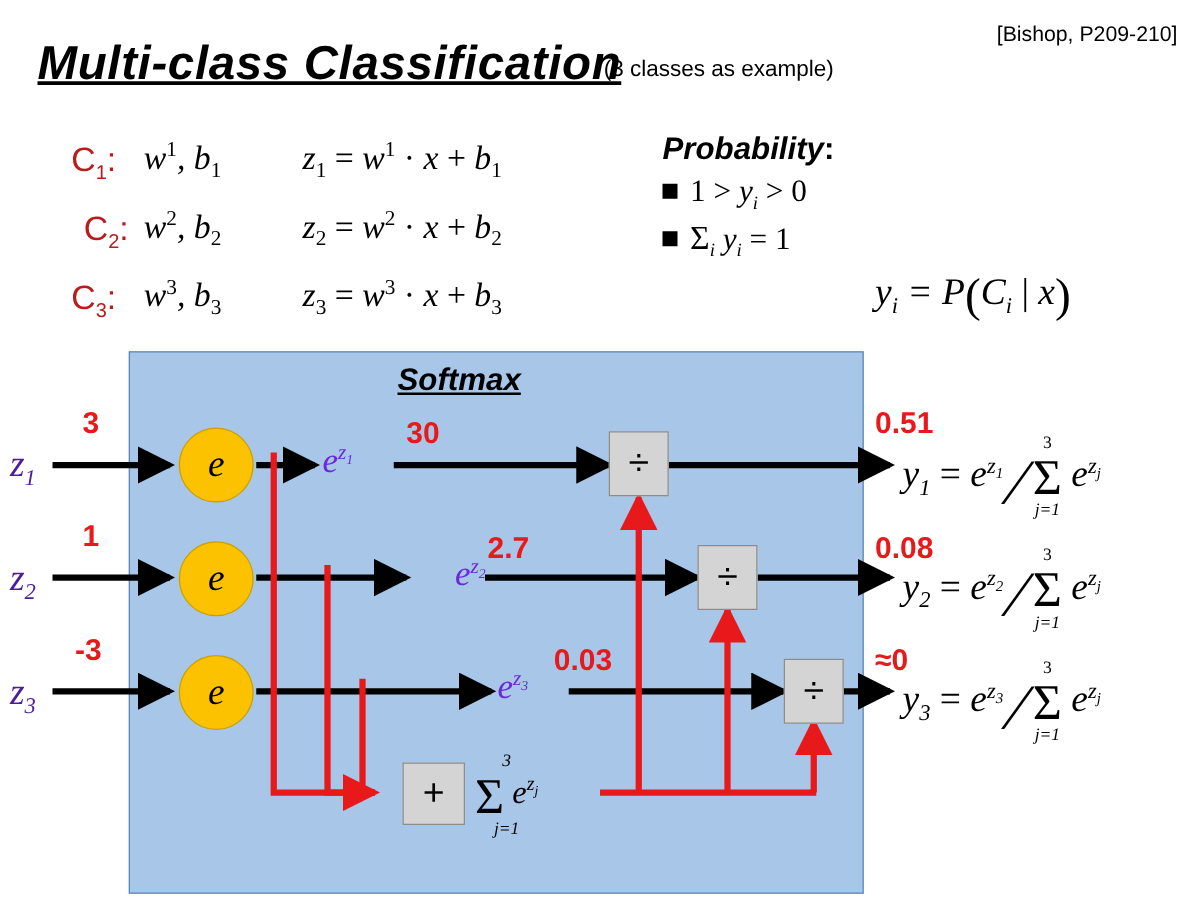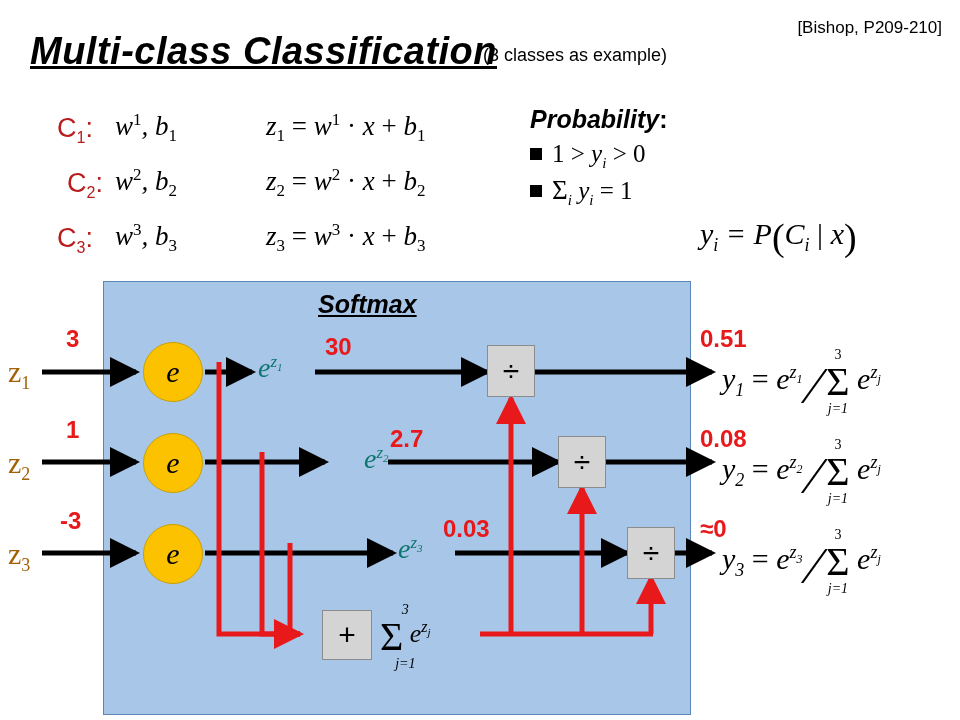--- a/index.html
+++ b/index.html
@@ -55,21 +55,20 @@
     font-style: italic;
     color: #000;
   }
   .wb {
     font-size: 27px;
   }
   .wb sup { font-size: 17px; font-style: normal; }
   .wb sub { font-size: 17px; font-style: normal; }
   .zeq {
     font-size: 27px;
-    margin-left: 24px;
   }
   .zeq sup { font-size: 17px; font-style: normal; }
   .zeq sub { font-size: 17px; font-style: normal; }
   .op { font-style: normal; }
 
   
   #prob-title {
     left: 530px;
     top: 105px;
     font-size: 25px;
@@ -128,22 +127,23 @@
     font-weight: bold;
     font-style: italic;
     text-decoration: underline;
     color: #000;
     font-family: "Liberation Sans", sans-serif;
   }
 
   
   .zin {
     font-family: "Liberation Serif", serif;
+    font-style: italic;
     font-size: 30px;
-    color: #a16207;
+    color: #4c1d95;
   }
   .zin sub { font-size: 18px; }
 
   
   .redval {
     color: #e8191b;
     font-weight: bold;
     font-size: 24px;
     font-family: "Liberation Sans", sans-serif;
   }
@@ -163,21 +163,21 @@
     font-size: 30px;
     color: #000;
     box-sizing: border-box;
   }
 
   
   .expz {
     font-family: "Liberation Serif", serif;
     font-style: italic;
     font-size: 28px;
-    color: #0f766e;
+    color: #6d28d9;
   }
   .expz sup { font-size: 17px; }
   .expz sup sub { font-size: 11px; }
 
   
   .opbox {
     background: #d4d4d4;
     border: 1px solid #8c8c8c;
     display: flex;
     align-items: center;

